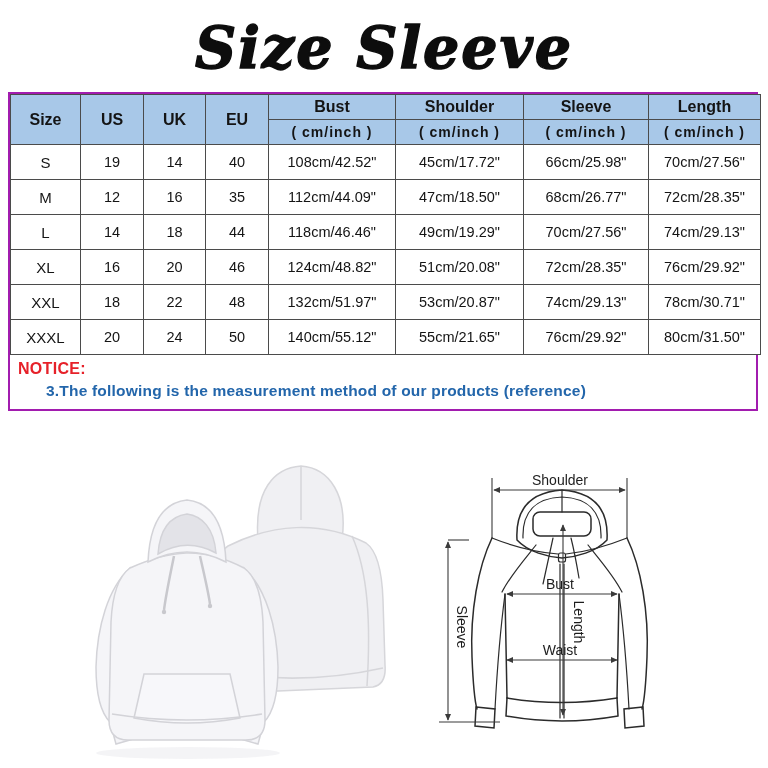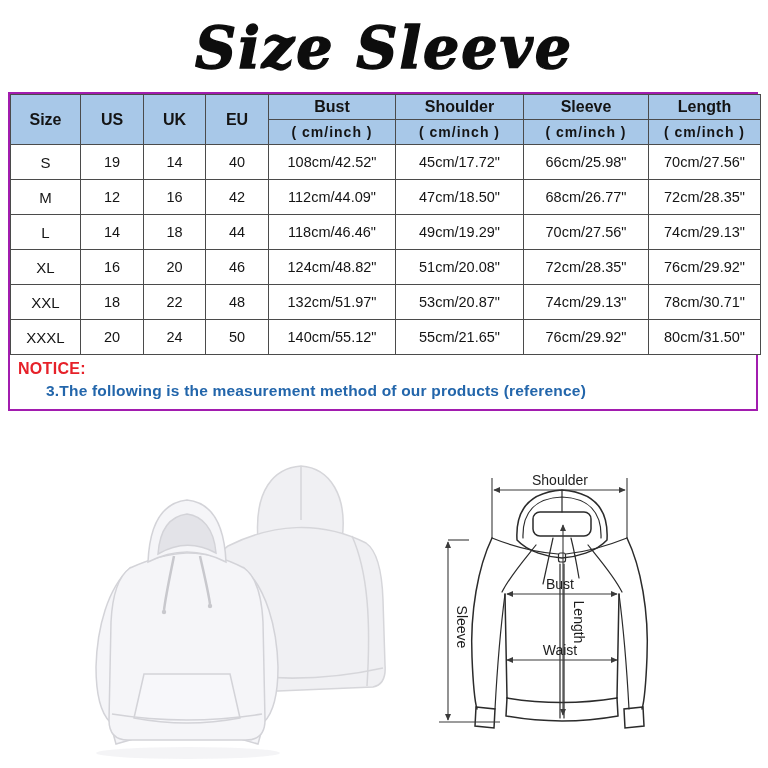--- a/index.html
+++ b/index.html
@@ -82,21 +82,21 @@
           <td>40</td>
           <td>108cm/42.52"</td>
           <td>45cm/17.72"</td>
           <td>66cm/25.98"</td>
           <td>70cm/27.56"</td>
         </tr>
         <tr>
           <td class="size-cell">M</td>
           <td>12</td>
           <td>16</td>
-          <td>42</td>
+          <td>35</td>
           <td>112cm/44.09"</td>
           <td>47cm/18.50"</td>
           <td>68cm/26.77"</td>
           <td>72cm/28.35"</td>
         </tr>
         <tr>
           <td class="size-cell">L</td>
           <td>14</td>
           <td>18</td>
           <td>44</td>

